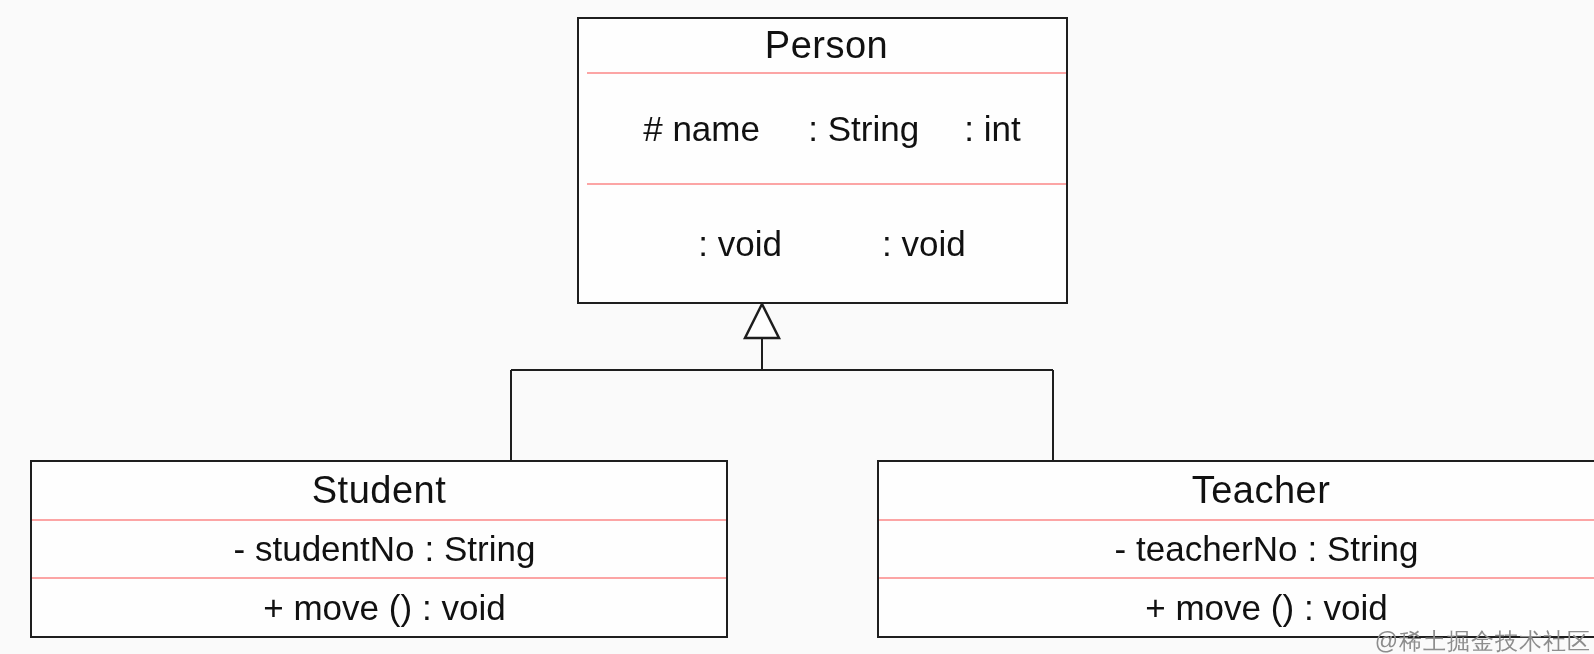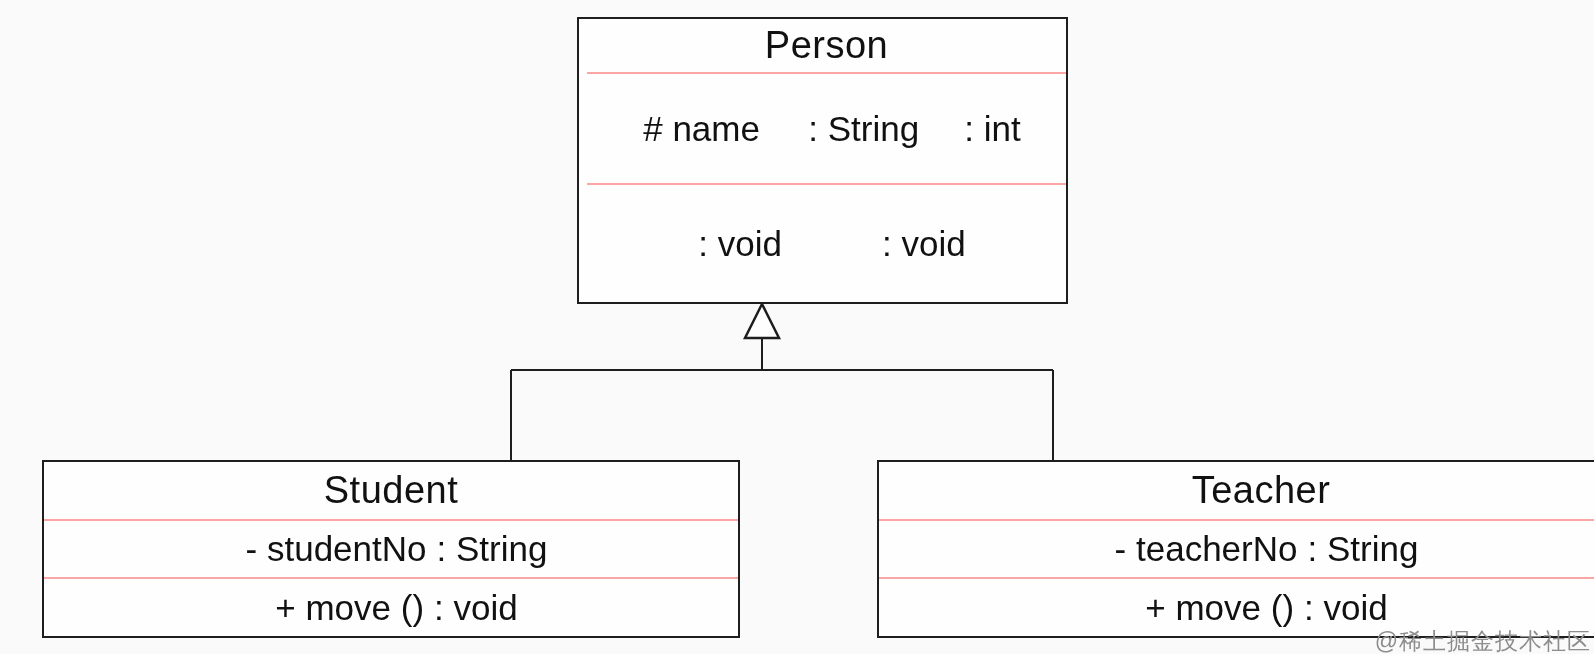--- a/index.html
+++ b/index.html
@@ -71,21 +71,20 @@
   }
   .person .attrs .lhs   { width: 165px; }
   .person .methods .lhs { width: 198px; }
   
   .student {
     left: 30px;
     top: 460px;
     width: 698px;
     height: 178px;
     grid-template-rows: 57px 58px 1fr;
-    margin-left: 12px;
   }
   .teacher {
     left: 877px;
     top: 460px;
     width: 768px;
     height: 178px;
     grid-template-rows: 57px 58px 1fr;
   }
   .simple .lhs { margin-right: 10px; }
   

